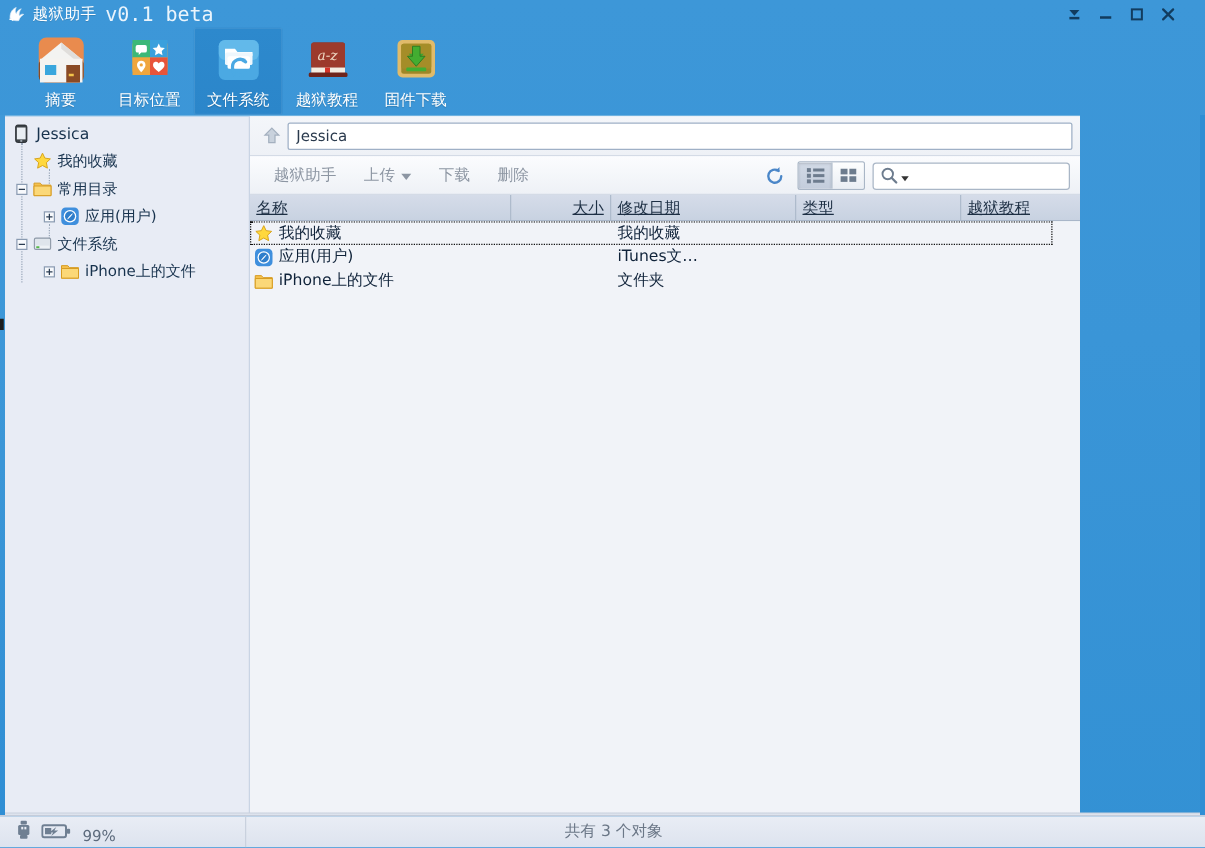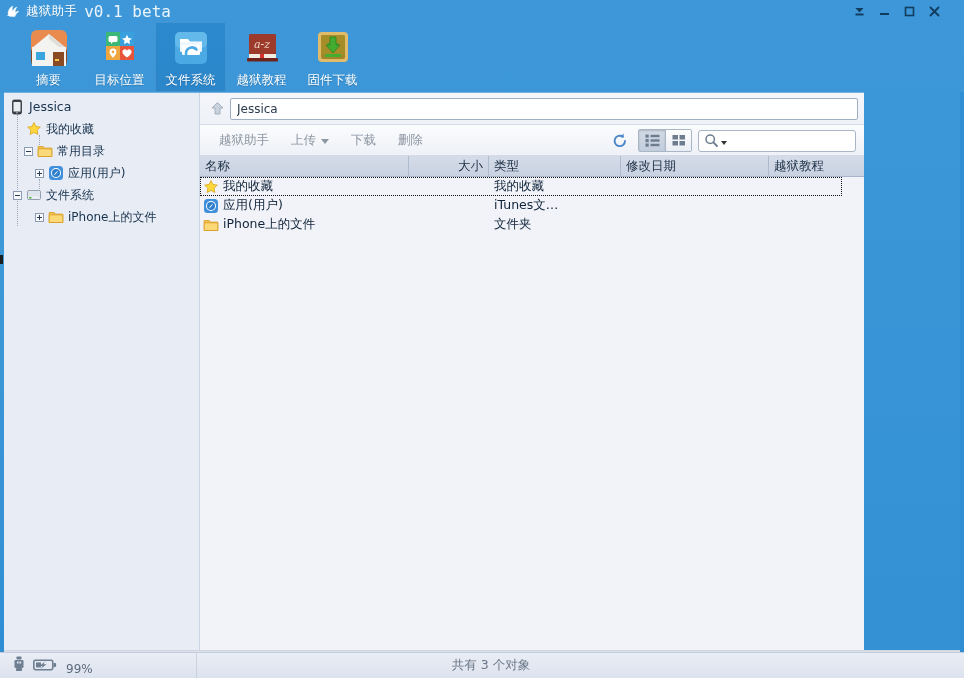--- a/index.html
+++ b/index.html
@@ -185,21 +185,21 @@
   
   .colhead {
     display: flex; height: 21px;
     background: linear-gradient(180deg,#d5dce9 0%, #c8d2e1 100%);
     border-bottom: 1px solid #a9b6c9;
     font-size: 12.5px; color: #1d2f44;
   }
   .col {
     display: flex; align-items: center;
     border-right: 1px solid #aebbcc;
-    padding: 0 5px; white-space: nowrap; cursor: default;
+    padding: 0 5px; white-space: nowrap; cursor: default; text-decoration: underline;
   }
   .col.c-name  { width: 209px; }
   .col.c-size  { width: 80px; justify-content: flex-end; }
   .col.c-type  { width: 132px; }
   .col.c-date  { width: 148px; }
   .col.c-dest  { flex: 1; border-right: none; }
 
   
   .filelist {
     flex: 1; background: #f1f3f8; overflow: hidden;
@@ -406,21 +406,21 @@
         <div class="tnode" style="padding-left:9px;">
           <div class="spacer"></div>
           <div class="ticon">
             <svg width="16" height="16" viewBox="0 0 16 16">
               <path d="M8 1.5 l1.9 4 l4.4 .6 l-3.2 3 l.8 4.4 l-3.9 -2.1 l-3.9 2.1 l.8 -4.4 l-3.2 -3 l4.4 -.6 z" fill="#ffd83d" stroke="#d9a51b" stroke-width="0.8" stroke-linejoin="round"></path>
             </svg>
           </div>
           <span class="tlabel">我的收藏</span>
         </div>
 
-        <div class="tnode" style="padding-left:20px;">
+        <div class="tnode" style="padding-left:9px;">
           <div class="expander"></div>
           <div class="ticon">
             <svg width="16" height="16" viewBox="0 0 16 16">
               <path d="M1.2 3.5 h5 l1.3 1.6 h7.3 v8.4 h-13.6 z" fill="#f5c14e" stroke="#d79c22" stroke-width="0.8"></path>
               <path d="M1.2 5.8 h13.6 v7.7 h-13.6 z" fill="#fbd878" stroke="#d79c22" stroke-width="0.8"></path>
             </svg>
           </div>
           <span class="tlabel">常用目录</span>
         </div>
 
@@ -529,25 +529,25 @@
         </div>
       </div>
 
       <div class="colhead">
         <div class="col c-name">
           <span>名称</span>
         </div>
         <div class="col c-size">
           <span>大小</span>
         </div>
+        <div class="col c-date">
+          <span>修改日期</span>
+        </div>
         <div class="col c-type">
           <span>类型</span>
-        </div>
-        <div class="col c-date">
-          <span>修改日期</span>
         </div>
         <div class="col c-dest">
           <span>越狱教程</span>
         </div>
       </div>
 
       <div class="filelist">
 
         <div class="frow focus">
           <div class="fc c-name">

